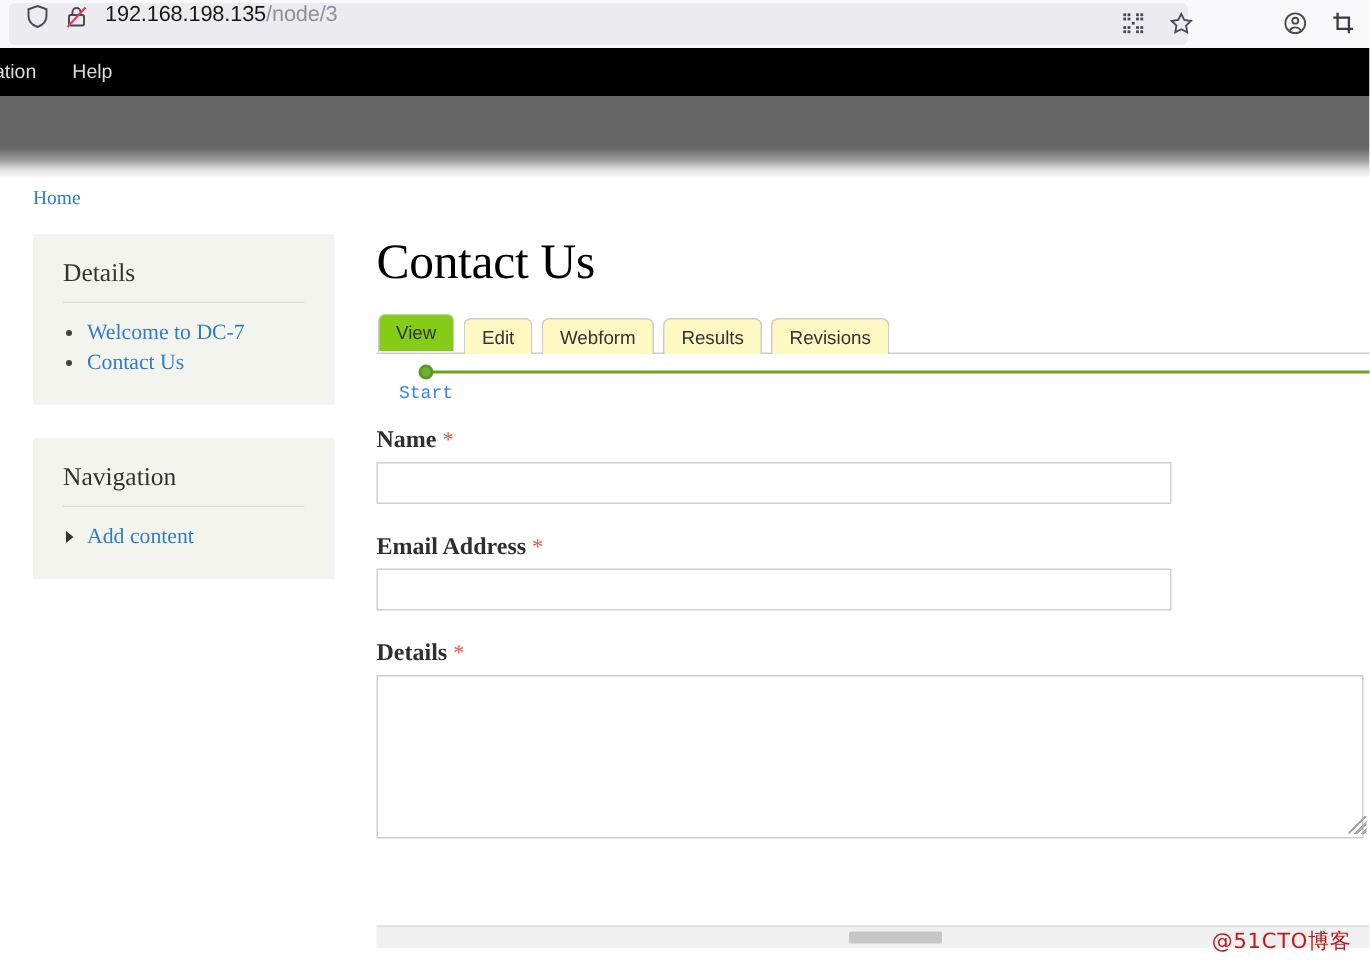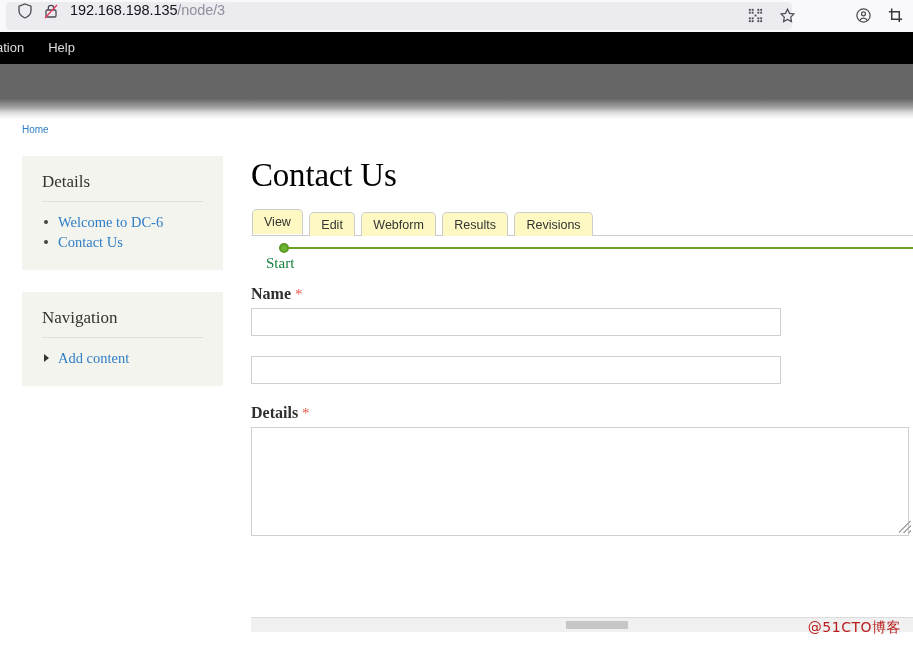--- a/index.html
+++ b/index.html
@@ -95,21 +95,22 @@
     position: absolute;
     left: 0; top: 119px;
     width: 913px;
     height: 526px;
     background: #ffffff;
   }
 
   #breadcrumb {
     position: absolute;
     left: 22px; top: 5px;
-    font-size: 10px;
+    font-size: 13px;
+    font-family: Liberation Serif, serif;
   }
   #breadcrumb a {
     color: #2f7dc4;
     text-decoration: none;
   }
 
   
   #sidebar {
     position: absolute;
     left: 22px; top: 37px;
@@ -200,21 +201,21 @@
     border: 1px solid #cccccc;
     border-bottom: none;
     border-radius: 5px 5px 0 0;
     margin-right: 2px;
     position: relative;
     top: 2px;
     box-sizing: border-box;
     vertical-align: bottom;
   }
   .tab.active {
-    background: #fef9c3;
+    background: #84cc16;
     height: 26px;
     line-height: 25px;
     top: 1px;
     border-bottom: 1px solid #ffffff;
     z-index: 2;
   }
 
   
   #submitted {
     margin-top: 14px;
@@ -240,23 +241,23 @@
     top: 0px;
     width: 10px; height: 10px;
     border-radius: 50%;
     border: 2px solid #6fa024;
     box-sizing: border-box;
   }
   #prog-start-dot { left: 28px; background: #6cb52d; border-color: #5d9a25; }
   .prog-label {
     position: absolute;
     top: 12px;
-    font-family: Liberation Serif, serif;
-    font-size: 15px;
-    color: #15803d;
+    font-family: Liberation Mono, monospace;
+    font-size: 12px;
+    color: #3b82f6;
     white-space: nowrap;
   }
   #prog-start-label { left: 15px; }
 
   
   .form-item { margin-top: 6px; }
   .form-label {
     font-family: "Liberation Serif", serif;
     font-size: 16px;
     font-weight: bold;
@@ -411,21 +412,21 @@
   <div id="breadcrumb">
     <a href="#">Home</a>
   </div>
 
   <div id="sidebar">
 
     <div class="side-block">
       <h2>Details</h2>
       <ul>
         <li class="bullet-disc">
-          <a href="#">Welcome to DC-6</a>
+          <a href="#">Welcome to DC-7</a>
         </li>
         <li class="bullet-disc">
           <a href="#">Contact Us</a>
         </li>
       </ul>
     </div>
 
     <div class="side-block">
       <h2>Navigation</h2>
       <ul>
@@ -457,20 +458,21 @@
       <div class="prog-label" id="prog-start-label">Start</div>
 
     </div>
 
     <div class="form-item" style="margin-top:8px;">
       <label class="form-label"><span>Name</span> <span class="req-star">*</span></label>
       <input class="text-field" type="text" value="" style="">
     </div>
 
     <div class="form-item" style="margin-top:20px;">
+      <label class="form-label"><span>Email Address</span> <span class="req-star">*</span></label>
       <input class="text-field" type="text" value="" style="">
     </div>
 
     <div class="form-item" style="margin-top:20px;">
       <label class="form-label"><span>Details</span> <span class="req-star">*</span></label>
       <div id="details-wrap">
         <textarea id="details-field" style=""></textarea>
         <span id="resize-grip"></span>
       </div>
     </div>

